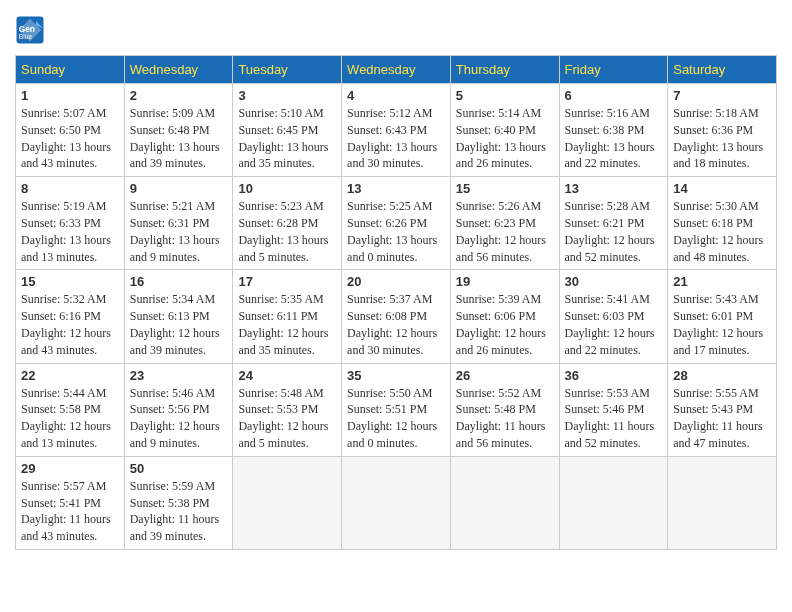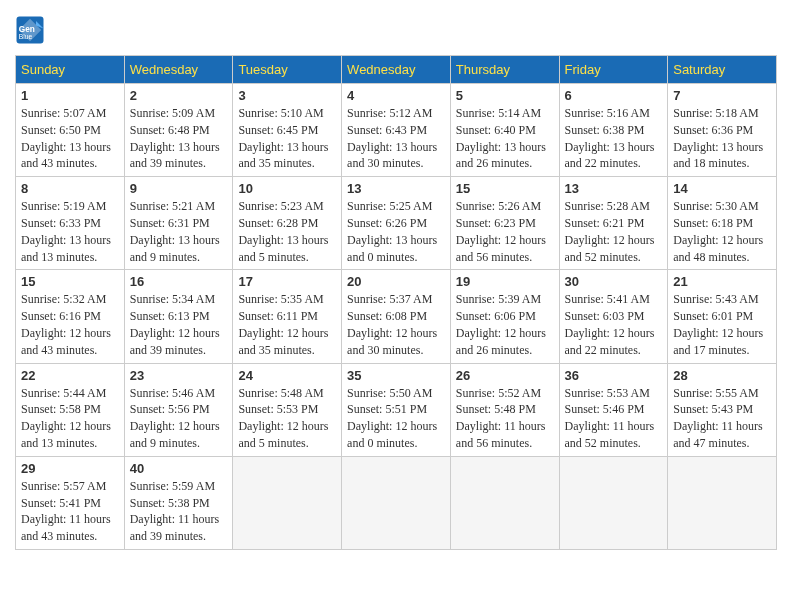--- a/index.html
+++ b/index.html
@@ -235,21 +235,21 @@
             <div class="day-num">28</div>
 <div class="day-info">Sunrise: 5:55 AM<br>Sunset: 5:43 PM<br>Daylight: 11 hours and 47 minutes.</div>
           </td>
         </tr>
         <tr>
           <td>
             <div class="day-num">29</div>
 <div class="day-info">Sunrise: 5:57 AM<br>Sunset: 5:41 PM<br>Daylight: 11 hours and 43 minutes.</div>
           </td>
           <td>
-            <div class="day-num">40</div>
+            <div class="day-num">50</div>
 <div class="day-info">Sunrise: 5:59 AM<br>Sunset: 5:38 PM<br>Daylight: 11 hours and 39 minutes.</div>
           </td>
           <td class="empty"></td>
           <td class="empty"></td>
           <td class="empty"></td>
           <td class="empty"></td>
           <td class="empty"></td>
         </tr>
       </tbody>
   </table>

